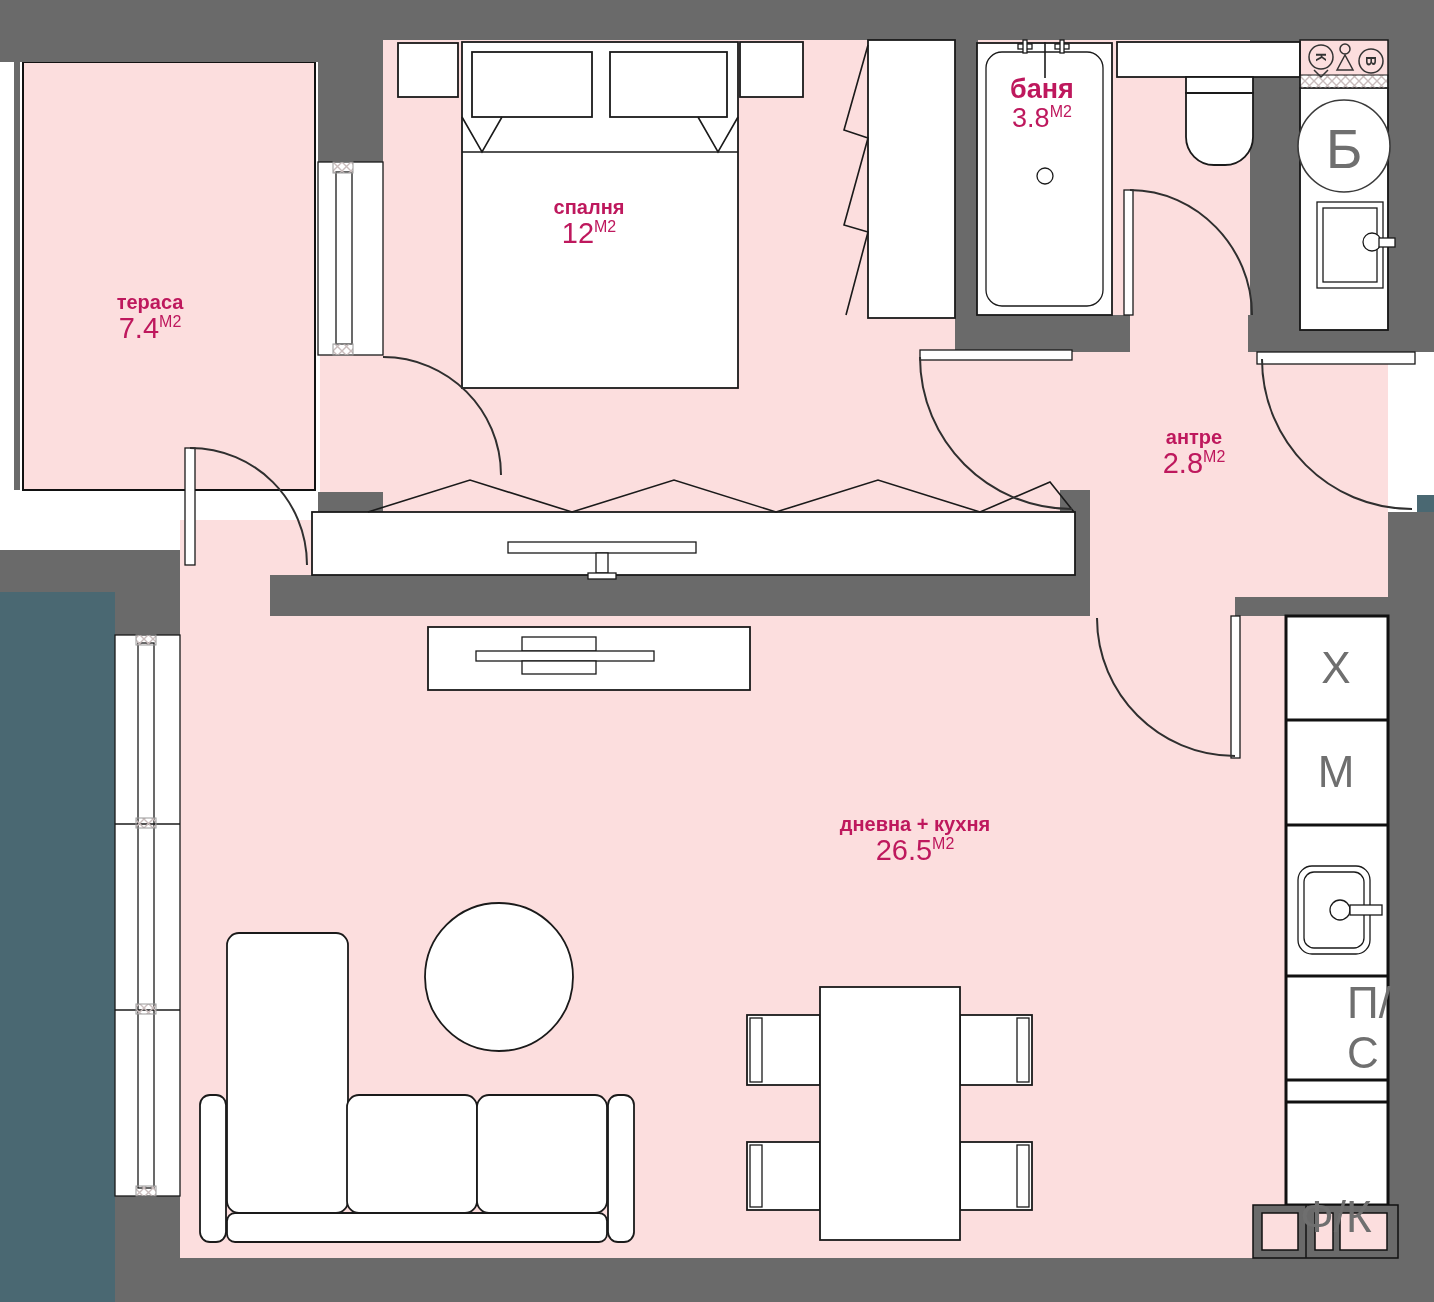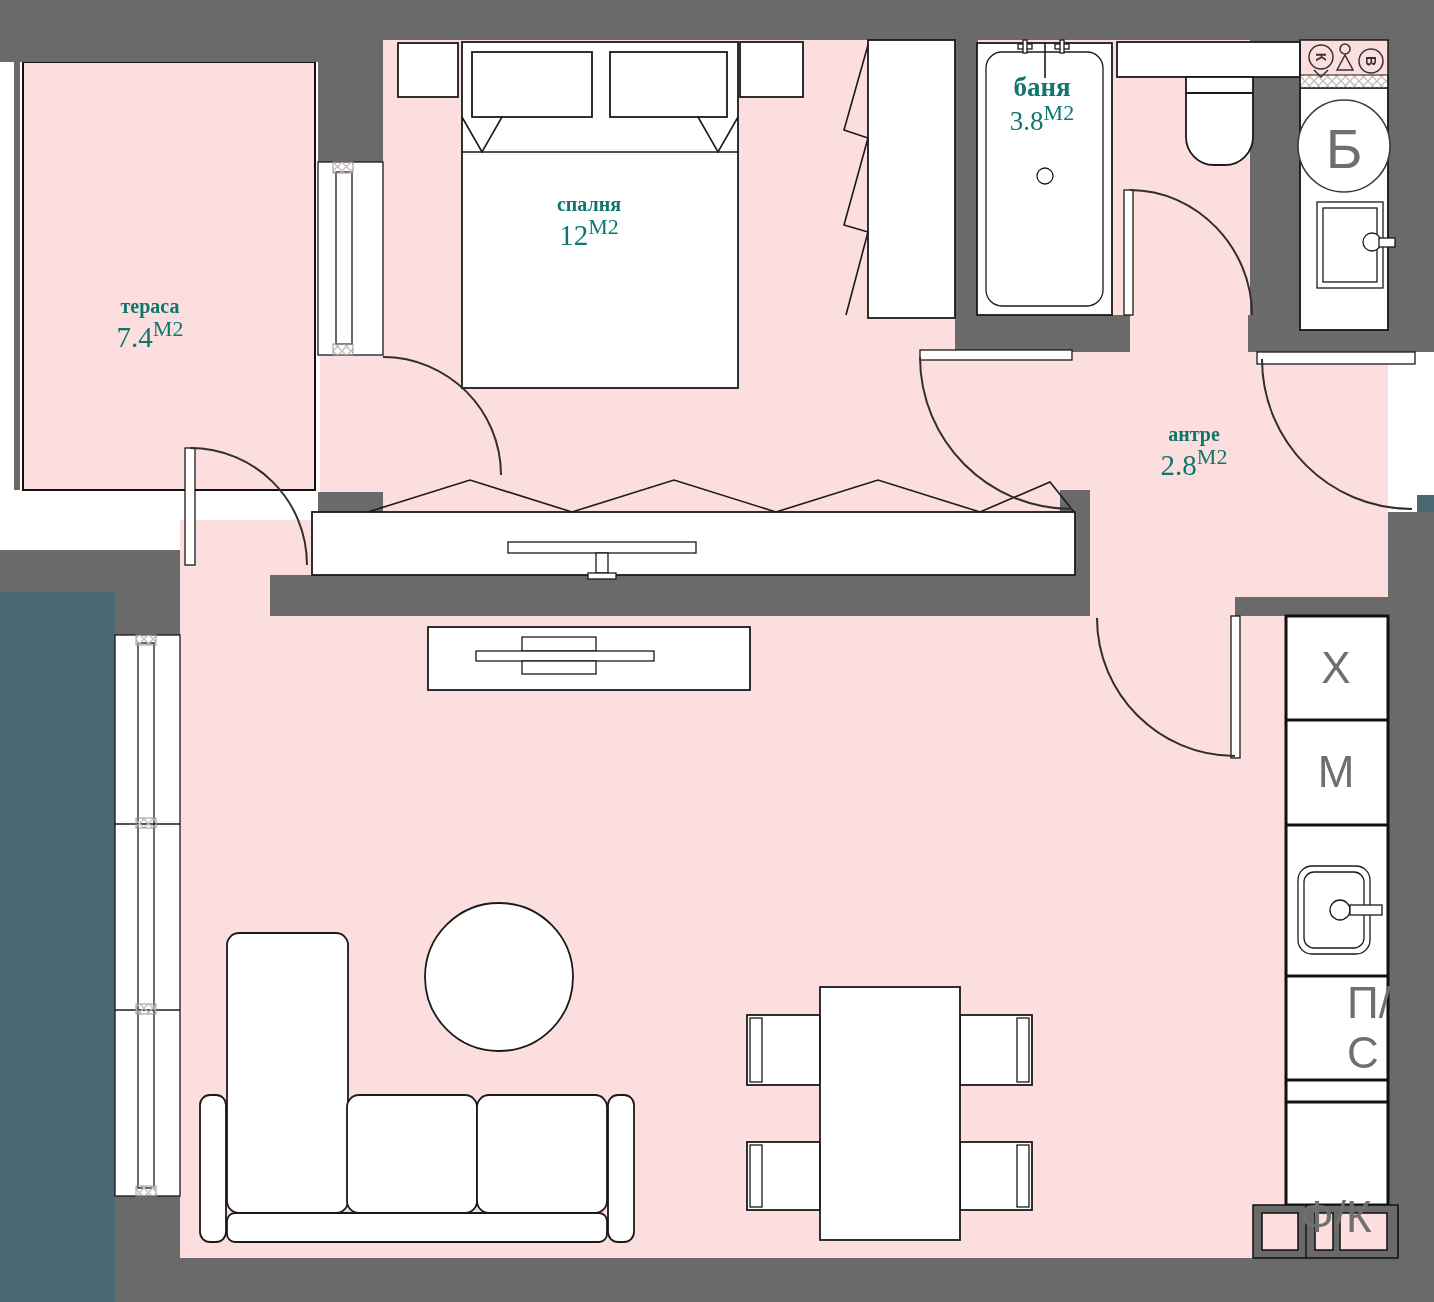--- a/index.html
+++ b/index.html
@@ -12,24 +12,24 @@
   }
   #plan svg{position:absolute;left:0;top:0;}
   .wall{fill:var(--wall,#6a6a6a);}
   .floor{fill:var(--floor,#fcdede);}
   .ext{fill:var(--exterior,#4a6872);}
   .furn{fill:#ffffff;stroke:#1a1a1a;stroke-width:1.8;}
   .thin{fill:#ffffff;stroke:#1a1a1a;stroke-width:1.3;}
   .line{stroke:#1a1a1a;fill:none;stroke-width:1.6;}
   .arc{stroke:#2f2f2f;fill:none;stroke-width:2;}
   .kline{stroke:#111;stroke-width:3;fill:none;}
-  .lbl{position:absolute;transform:translate(-50%,-50%);text-align:center;color:#0f766e;white-space:nowrap;font-family:Liberation Serif, serif;}
+  .lbl{position:absolute;transform:translate(-50%,-50%);text-align:center;color:#be185d;white-space:nowrap;}
   .rname{font-weight:bold;font-size:20px;line-height:1.05;}
   .rarea{font-size:29px;line-height:1.1;}
-  .rarea sup{font-size:22px;}
+  .rarea sup{font-size:16px;}
   .small .rname{font-size:27px;}
   .small .rarea{font-size:27px;}
   .kletter{position:absolute;transform:translate(-50%,-50%);color:#6f6f6f;font-size:44px;}
   .boiler{position:absolute;transform:translate(-50%,-50%);color:#6f6f6f;font-size:56px;}
   .riser{position:absolute;transform:translate(-50%,-50%) rotate(90deg);color:#333;font-size:14px;font-weight:bold;}
 </style>
 </head>
 <body>
 
 <div id="plan">
@@ -227,35 +227,39 @@
       <rect class="thin" x="1231" y="616" width="9" height="142"></rect>
       <path class="arc" d="M 1097 618 C 1097 694 1159 756 1235 756"></path>
     </g>
     <g>
       <rect class="thin" x="1257" y="352" width="158" height="12"></rect>
       <path class="arc" d="M 1262 359 C 1262 442 1329 509 1412 509"></path>
     </g>
   </g>
 </svg>
 
-  <div class="lbl" style="left:150px;top:325px;">
+  <div class="lbl" style="left:150px;top:318px;">
     <div class="rname">тераса</div>
     <div class="rarea"><span>7.4</span><sup>М2</sup></div>
   </div>
   <div class="lbl" style="left:589px;top:223px;">
     <div class="rname">спалня</div>
     <div class="rarea"><span>12</span><sup>М2</sup></div>
   </div>
   <div class="lbl small" style="left:1042px;top:105px;">
     <div class="rname">баня</div>
     <div class="rarea"><span>3.8</span><sup>М2</sup></div>
   </div>
   <div class="lbl" style="left:1194px;top:453px;text-align:center;">
     <div class="rname">антре</div>
     <div class="rarea"><span>2.8</span><sup>М2</sup></div>
+  </div>
+  <div class="lbl" style="left:915px;top:840px;">
+    <div class="rname">дневна + кухня</div>
+    <div class="rarea"><span>26.5</span><sup>М2</sup></div>
   </div>
 
   <div class="kletter" style="left:1336px;top:668px;">Х</div>
   <div class="kletter" style="left:1336px;top:772px;">М</div>
   <div class="kletter" style="left:1376px;top:1028px;">П/С</div>
   <div class="kletter" style="left:1336px;top:1217px;">Ф/К</div>
 
   <div class="boiler" style="left:1344px;top:148px;">Б</div>
   <div class="riser" style="left:1321px;top:57px;">К</div>
   <div class="riser" style="left:1371px;top:61px;">В</div>

